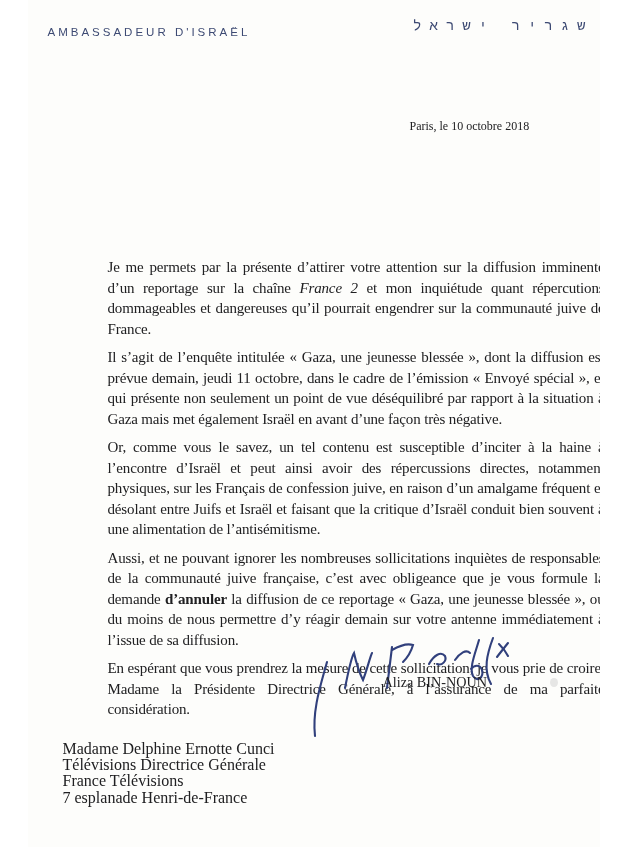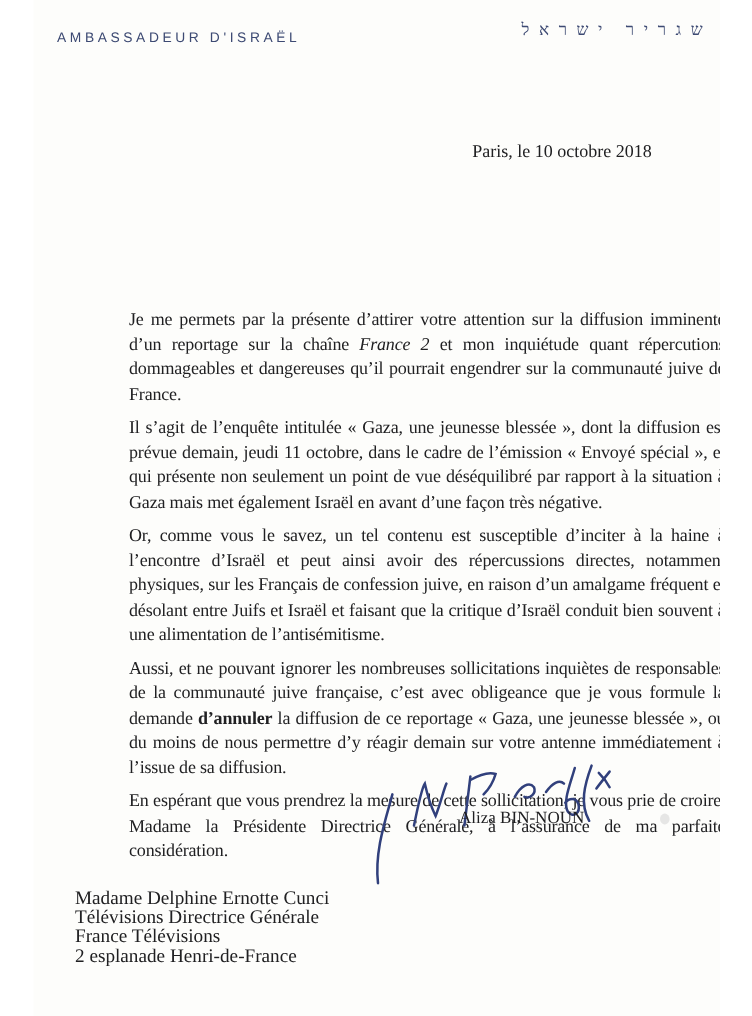--- a/index.html
+++ b/index.html
@@ -21,32 +21,32 @@
     font-size: 11.5px;
     letter-spacing: 3px;
     color: var(--navy, #3d4a73);
     white-space: nowrap;
   }
   .letterhead-he {
     position: absolute;
     right: 6px;
     top: 18px;
     direction: rtl;
-    font-family: Liberation Serif, serif;
+    font-family: Liberation Mono, monospace;
     font-size: 14px;
     letter-spacing: 8px;
     color: var(--navy, #3d4a73);
     white-space: nowrap;
     text-align: right;
   }
   .date-line {
     position: absolute;
-    left: 366px;
+    left: 382px;
     top: 119px;
-    font-size: 15px;
+    font-size: 12px;
   }
   .salutation {
     position: absolute;
     left: 80px;
     top: 217px;
     font-size: 14px;
   }
   .letter-body {
     position: absolute;
     left: 80px;
@@ -134,16 +134,16 @@
     </svg>
     <div class="signature-name">Aliza BIN-NOUN</div>
   </div>
 
   <div class="smudge"></div>
 
   <div class="recipient">
     <div>Madame Delphine Ernotte Cunci</div>
     <div>Télévisions Directrice Générale</div>
     <div>France Télévisions</div>
-    <div>2 esplanade Henri-de-France</div>
+    <div>7 esplanade Henri-de-France</div>
   </div>
 
 </div>
 
 </body></html>

